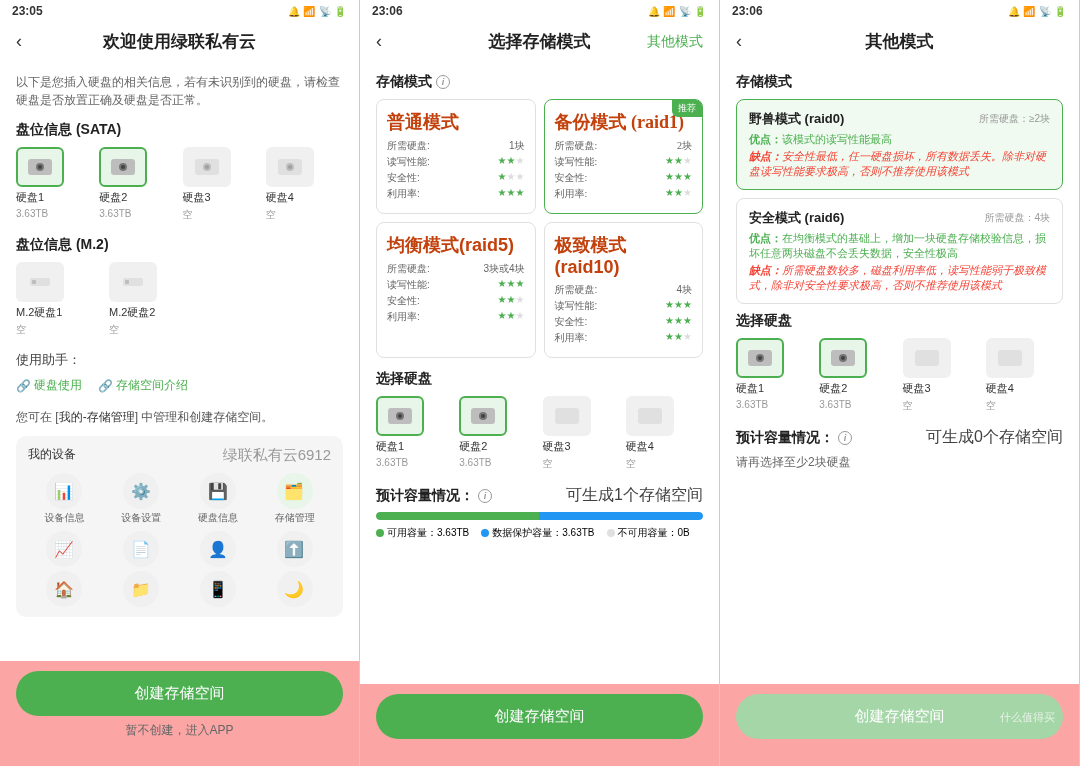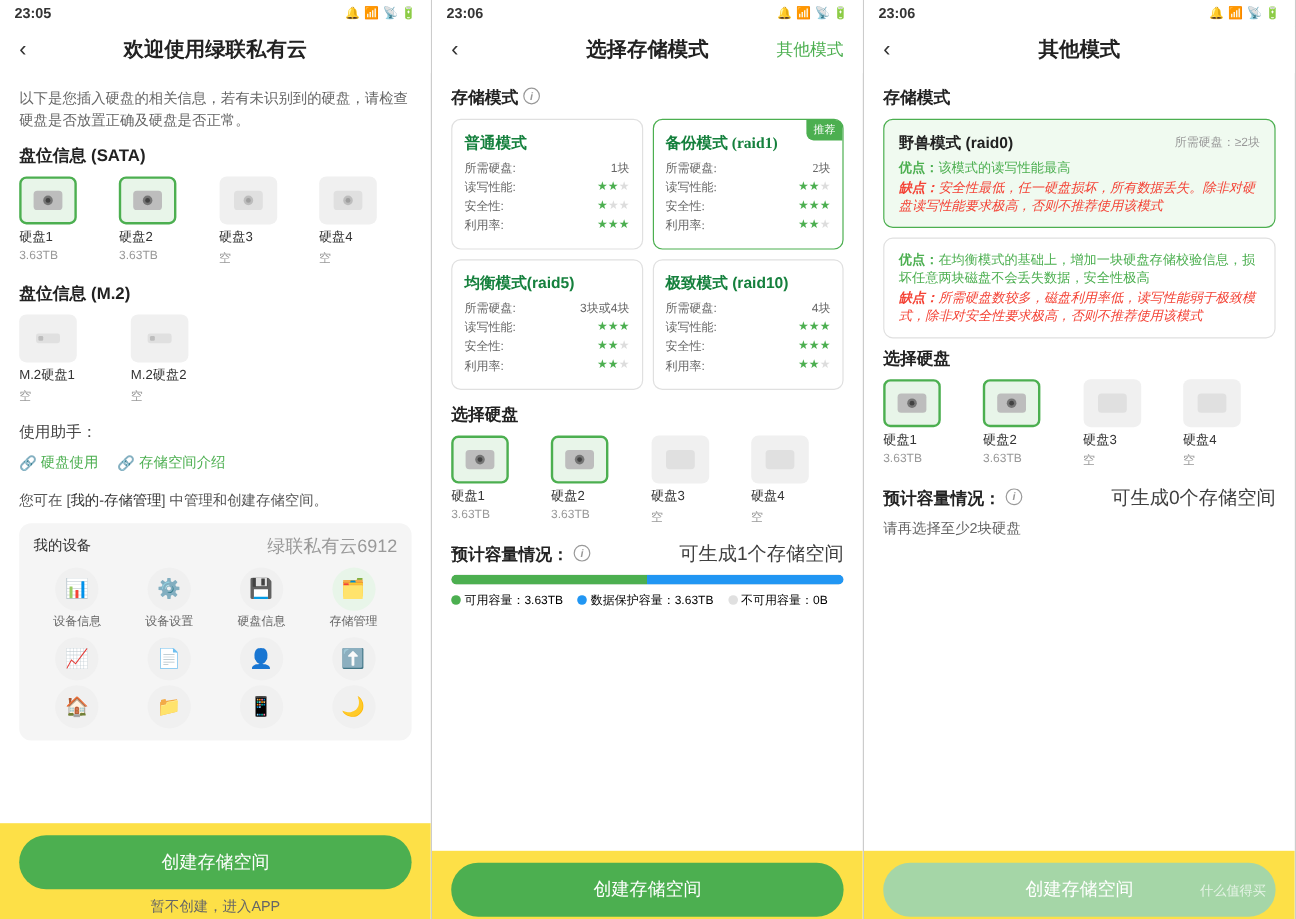--- a/index.html
+++ b/index.html
@@ -164,22 +164,22 @@
     }
     .device-icon-circle.active { background: #e8f5e9; }
     .device-icon-circle.inactive { background: #f0f0f0; }
     .device-icon-label { font-size: 10px; color: #666; }
     .device-icons-row2 {
       display: grid;
       grid-template-columns: repeat(4, 1fr);
       gap: 4px;
     }
     .bottom-btn-area {
-      padding: 10px 16px 2px;
-      background: #fde047;
+      padding: 10px 16px 27px;
+      background: #fca5a5;
     }
     .create-btn {
       width: 100%;
       padding: 13px;
       background: #4caf50;
       color: #fff;
       border: none;
       border-radius: 24px;
       font-size: 15px;
       font-weight: 500;
@@ -203,21 +203,21 @@
       border: 1.5px solid #e0e0e0;
       border-radius: 8px;
       padding: 10px;
       background: #fff;
     }
     .mode-card.recommended {
       border-color: #4caf50;
       position: relative;
       font-family: Liberation Serif, serif;
     }
-    .mode-card-title { font-size: 13px; font-weight: 600; color: #15803d; margin-bottom: 5px; }
+    .mode-card-title { font-size: 18px; font-weight: 600; color: #c2410c; margin-bottom: 5px; }
     .mode-card-row { display: flex; justify-content: space-between; font-size: 10px; color: #666; margin-bottom: 2px; }
     .stars { color: #4caf50; font-size: 10px; }
     .recommend-badge {
       position: absolute;
       top: 0; right: 0;
       background: #4caf50;
       color: #fff;
       font-size: 9px;
       padding: 2px 6px;
       border-radius: 0 6px 0 6px;
@@ -262,20 +262,21 @@
       margin-bottom: 4px;
     }
     .mode-list-title { font-size: 13px; font-weight: 600; color: #222; }
     .mode-list-sub { font-size: 10px; color: #999; }
     .advantage { font-size: 11px; color: #4caf50; margin-bottom: 2px; }
     .disadvantage { font-size: 11px; color: #f44336; font-style: italic; }
     .adv-label { font-weight: 600; }
     .capacity-note { font-size: 12px; color: #666; margin-top: 6px; }
     .section-label {
       display: flex;
+      align-items: center;
       gap: 4px;
       font-size: 14px;
       font-weight: 600;
       color: #222;
       margin-bottom: 8px;
     }
     .info-icon {
       width: 14px; height: 14px;
       border-radius: 50%;
       border: 1.5px solid #999;
@@ -657,20 +658,24 @@
       </div>
       <div class="advantage">
         <span class="adv-label">优点：</span>该模式的读写性能最高
       </div>
       <div class="disadvantage">
         <span class="adv-label">缺点：</span>安全性最低，任一硬盘损坏，所有数据丢失。除非对硬盘读写性能要求极高，否则不推荐使用该模式
       </div>
     </div>
 
     <div class="mode-list-item">
+      <div class="mode-list-header">
+        <span class="mode-list-title">安全模式 (raid6)</span>
+        <span class="mode-list-sub">所需硬盘：4块</span>
+      </div>
       <div class="advantage">
         <span class="adv-label">优点：</span>在均衡模式的基础上，增加一块硬盘存储校验信息，损坏任意两块磁盘不会丢失数据，安全性极高
       </div>
       <div class="disadvantage">
         <span class="adv-label">缺点：</span>所需硬盘数较多，磁盘利用率低，读写性能弱于极致模式，除非对安全性要求极高，否则不推荐使用该模式
       </div>
     </div>
 
     <div class="section-label" style="margin-top:8px;">
       <span>选择硬盘</span>

